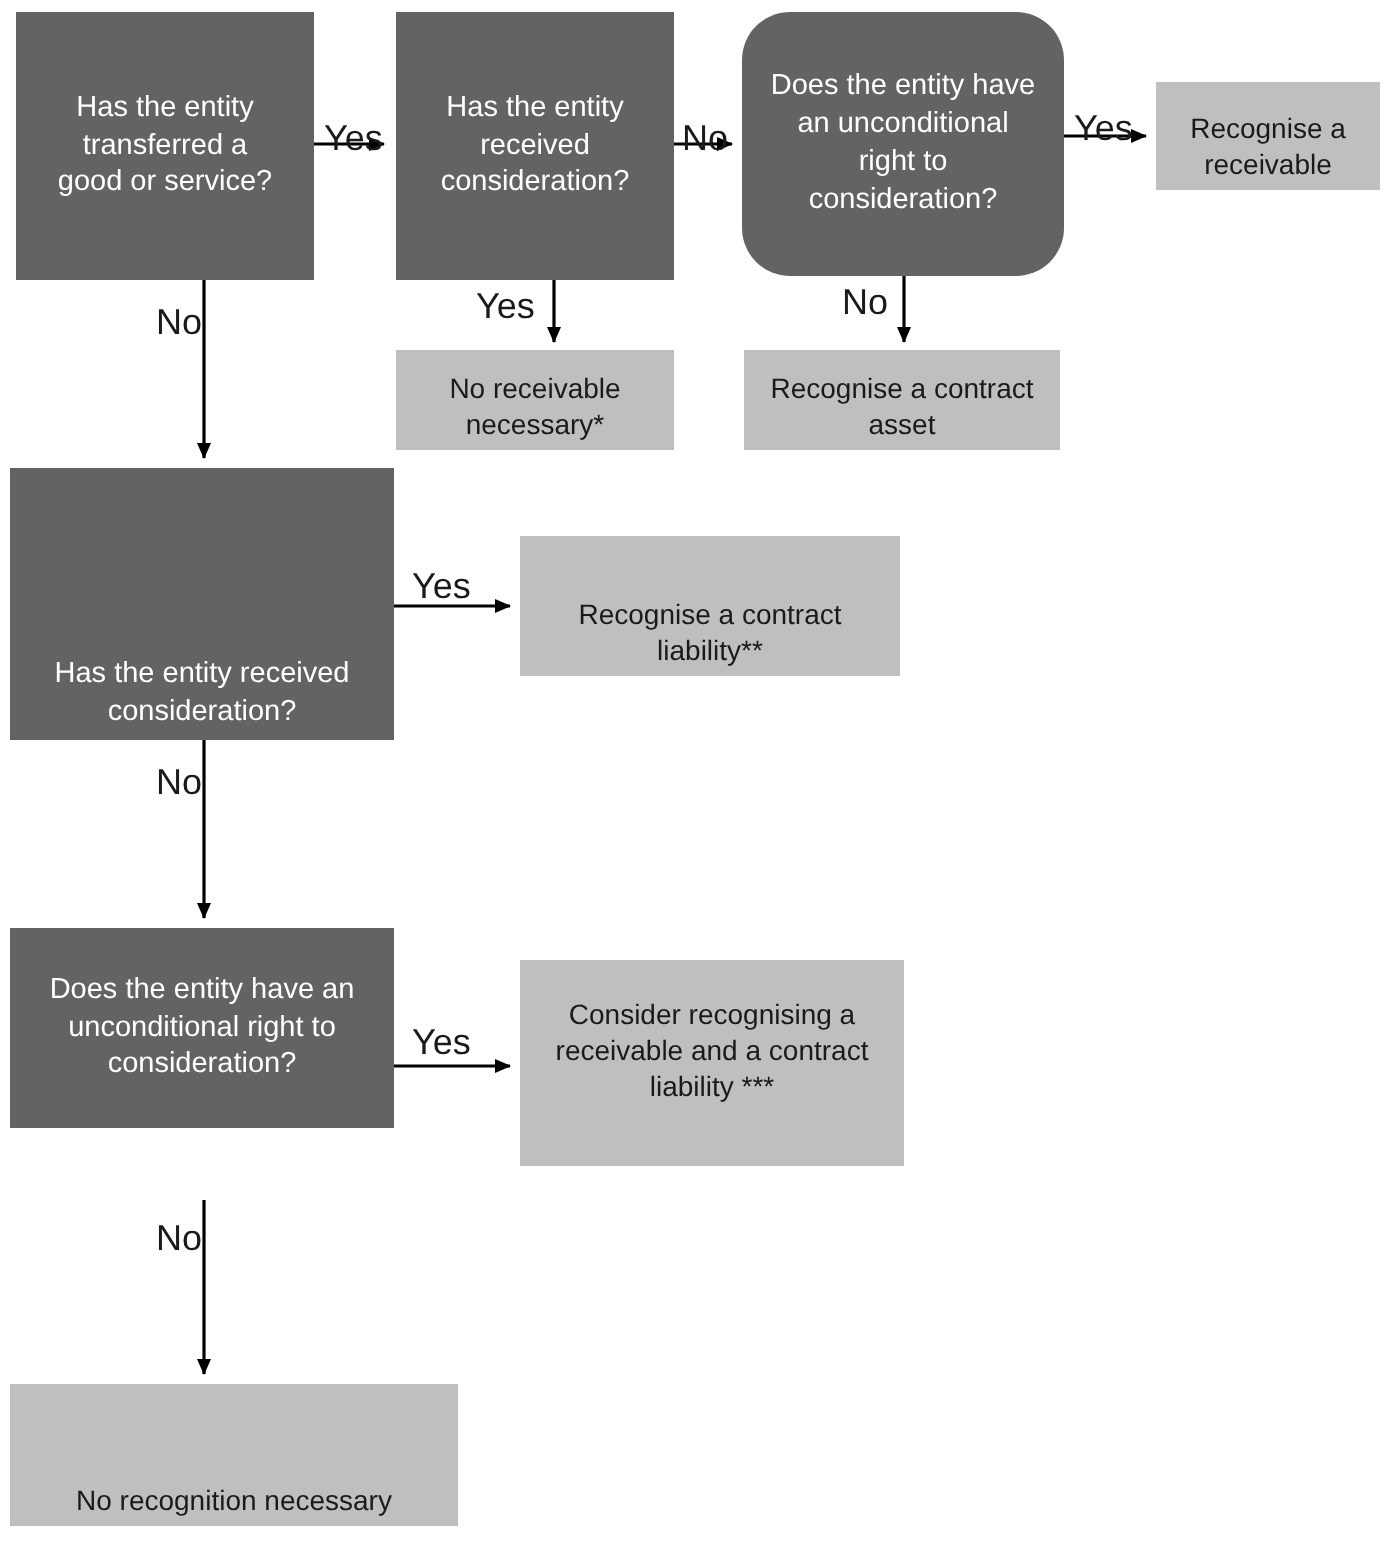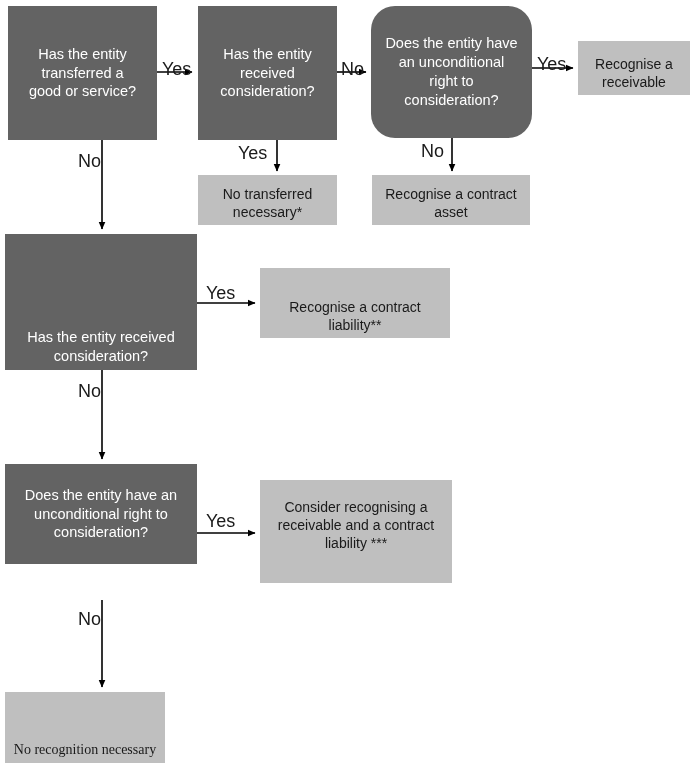--- a/index.html
+++ b/index.html
@@ -115,21 +115,21 @@
 right to
 consideration?</span>
   </div>
 
   <div class="node terminal" style="left:578px; top:41px; width:112px; height:54px;">
     <span class="label-text">Recognise a
 receivable</span>
   </div>
 
   <div class="node terminal" style="left:198px; top:175px; width:139px; height:50px;">
-    <span class="label-text">No transferred
+    <span class="label-text">No receivable
 necessary*</span>
   </div>
 
   <div class="node terminal" style="left:372px; top:175px; width:158px; height:50px;">
     <span class="label-text">Recognise a contract
 asset</span>
   </div>
 
   <div class="node decision" style="left:5px; top:234px; width:192px; height:136px;align-items:flex-end;">
     <span class="label-text">Has the entity received
@@ -146,21 +146,21 @@
 unconditional right to
 consideration?</span>
   </div>
 
   <div class="node terminal" style="left:260px; top:480px; width:192px; height:103px; align-items:flex-start; padding-top:18px;">
     <span class="label-text">Consider recognising a
 receivable and a contract
 liability  ***</span>
   </div>
 
-  <div class="node terminal" style="left:5px; top:692px; width:160px; height:71px;font-family:Liberation Serif, serif;">
+  <div class="node terminal" style="left:5px; top:692px; width:224px; height:71px;">
     <span class="label-text">No recognition necessary</span>
   </div>
 
   <div class="edge-label" style="left:162px; top:60px;">Yes</div>
   <div class="edge-label" style="left:78px; top:152px;">No</div>
   <div class="edge-label" style="left:341px; top:60px;">No</div>
   <div class="edge-label" style="left:238px; top:144px;">Yes</div>
   <div class="edge-label" style="left:537px; top:55px;">Yes</div>
   <div class="edge-label" style="left:421px; top:142px;">No</div>
   <div class="edge-label" style="left:206px; top:284px;">Yes</div>

